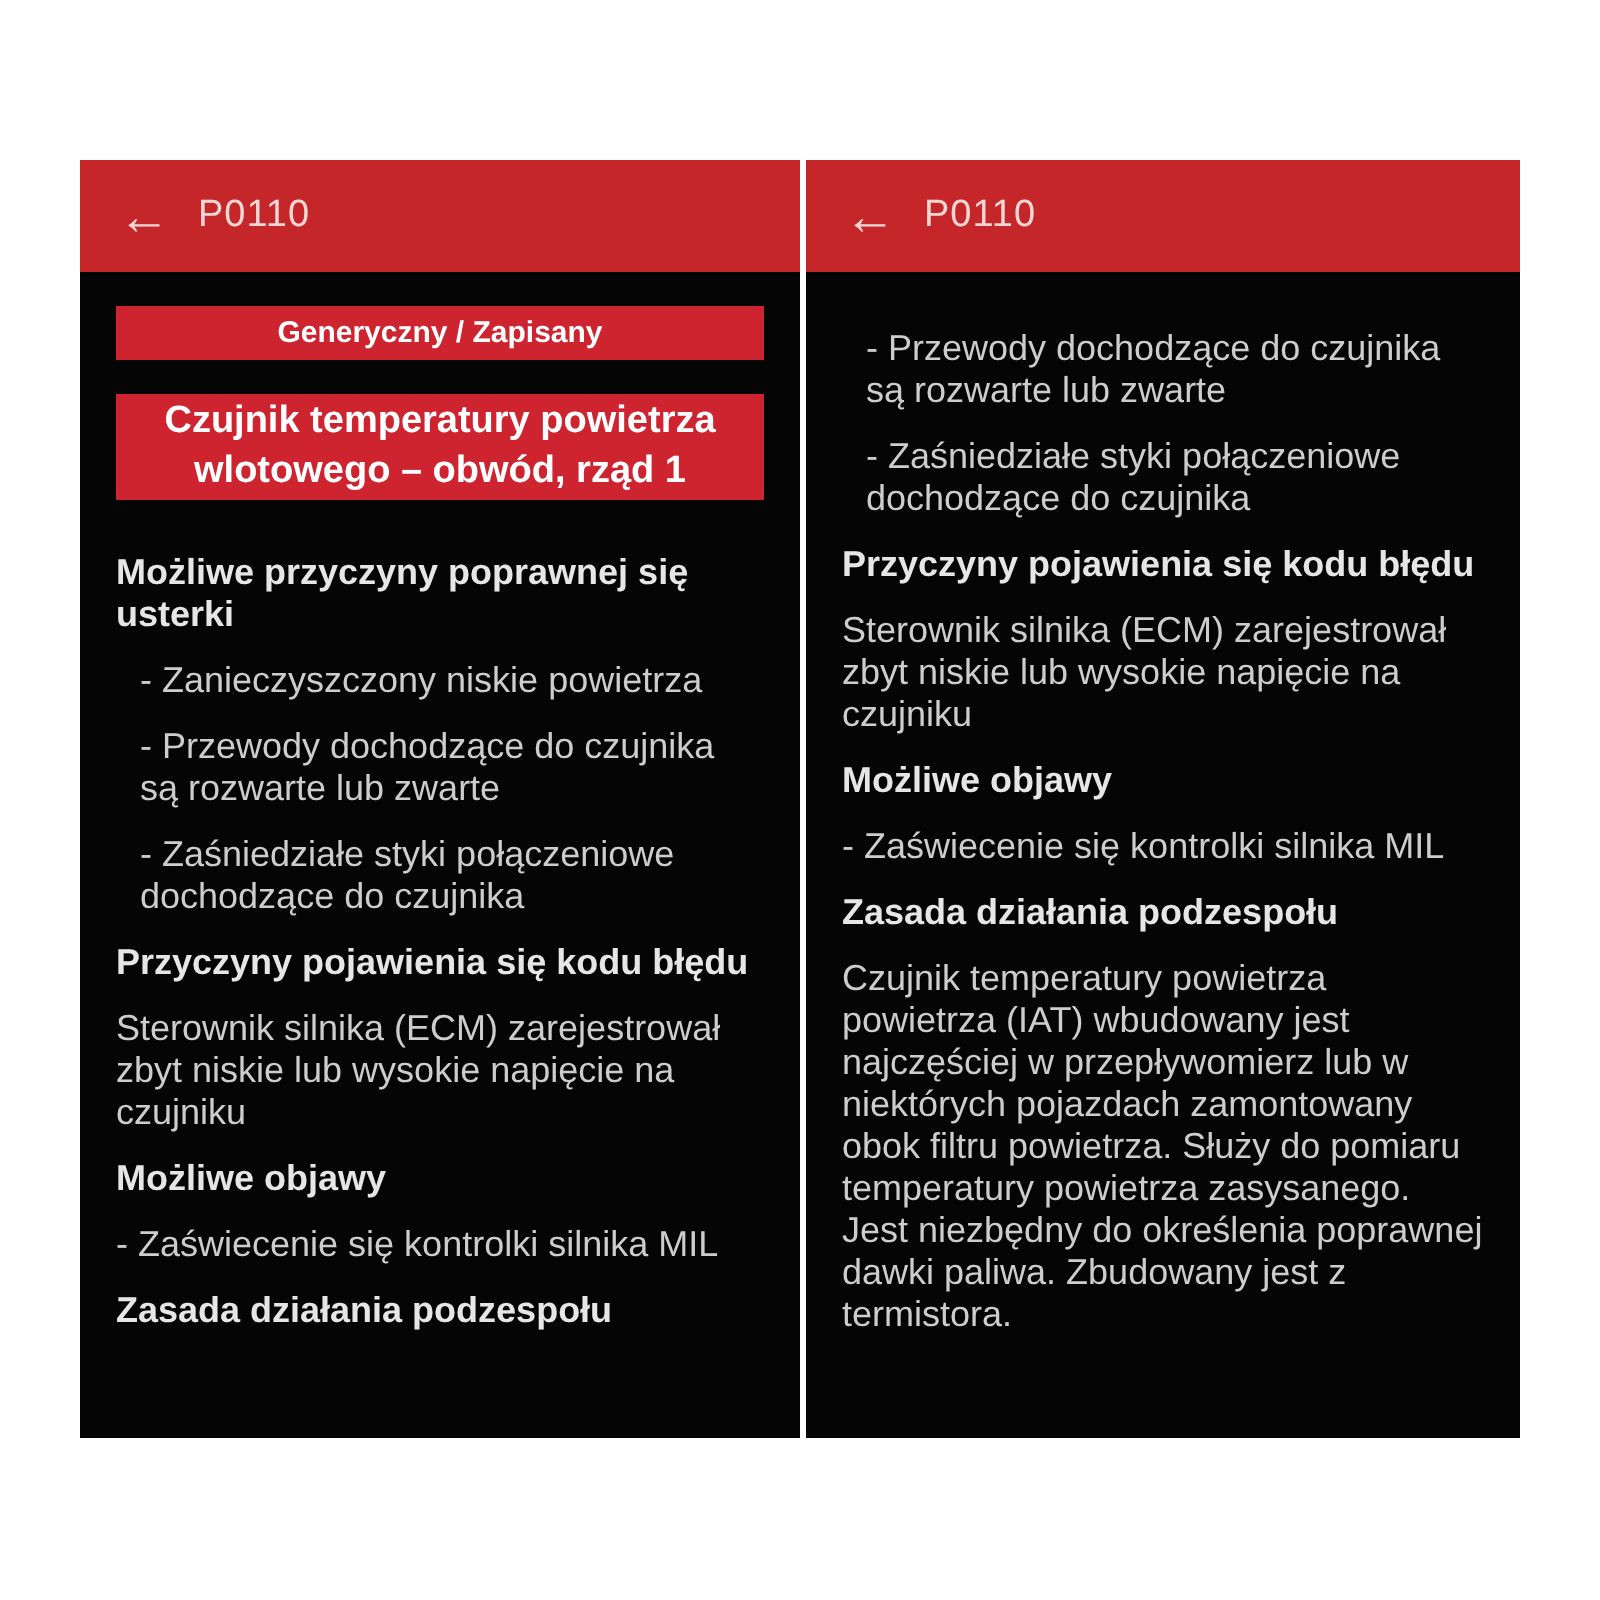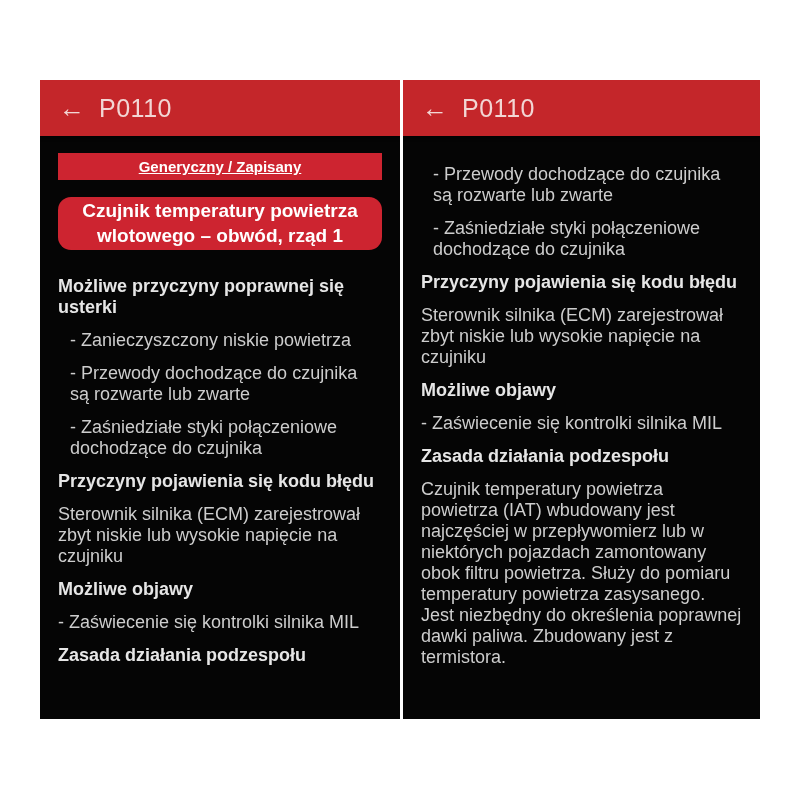--- a/index.html
+++ b/index.html
@@ -31,51 +31,49 @@
     color: #f2d6d4;
     font-size: 26px;
     line-height: 26px;
     width: 40px;
     flex: 0 0 40px;
     cursor: pointer;
     font-weight: 400;
   }
   .appbar-title {
     color: #f2d6d4;
-    font-size: 25px;
+    font-size: 19px;
     letter-spacing: 0.5px;
     font-weight: 400;
   }
   .content {
     padding: 17px 18px 0 18px;
     color: #cdcdcd;
     font-size: 18px;
     line-height: 21px;
   }
   .badge {
     background: #cd2430;
     color: #ffffff;
     font-size: 15px;
     font-weight: 700;
     text-align: center;
     height: 27px;
     line-height: 27px;
     margin: 0 0 17px 0;
-    text-decoration: underline;
   }
   .code-title {
     background: #cd2430;
     color: #ffffff;
     font-size: 19px;
     line-height: 25px;
     font-weight: 700;
     text-align: center;
     padding: 1px 8px 2px 8px;
     margin: 0 0 26px 0;
-    border-radius: 13px;
   }
   .h {
     color: #e6e6e6;
     font-weight: 700;
     margin: 12px 0 12px 0;
   }
   .para { margin: 6px 0 12px 0; }
   .list { margin: 6px 0 12px 0; }
   .list div { margin: 12px; }
 </style>

